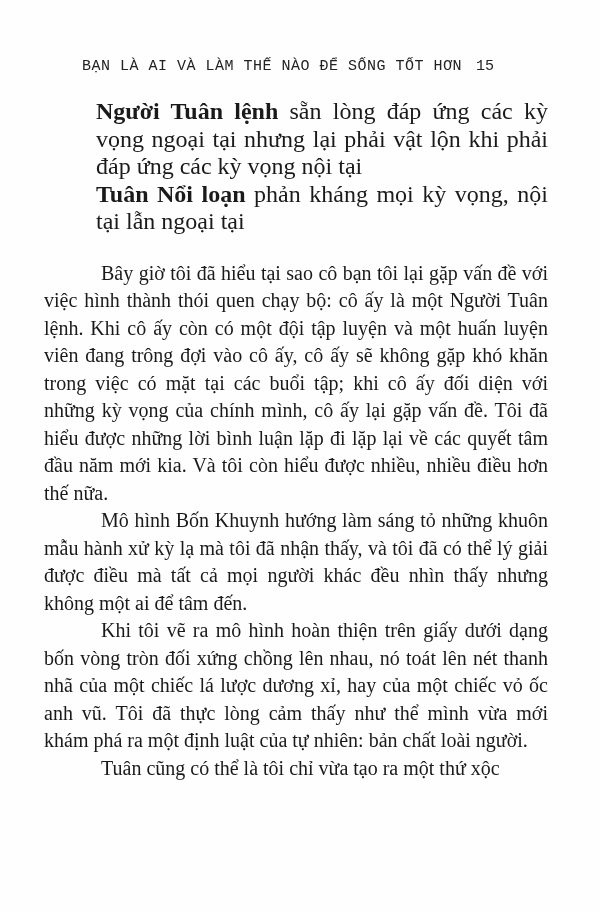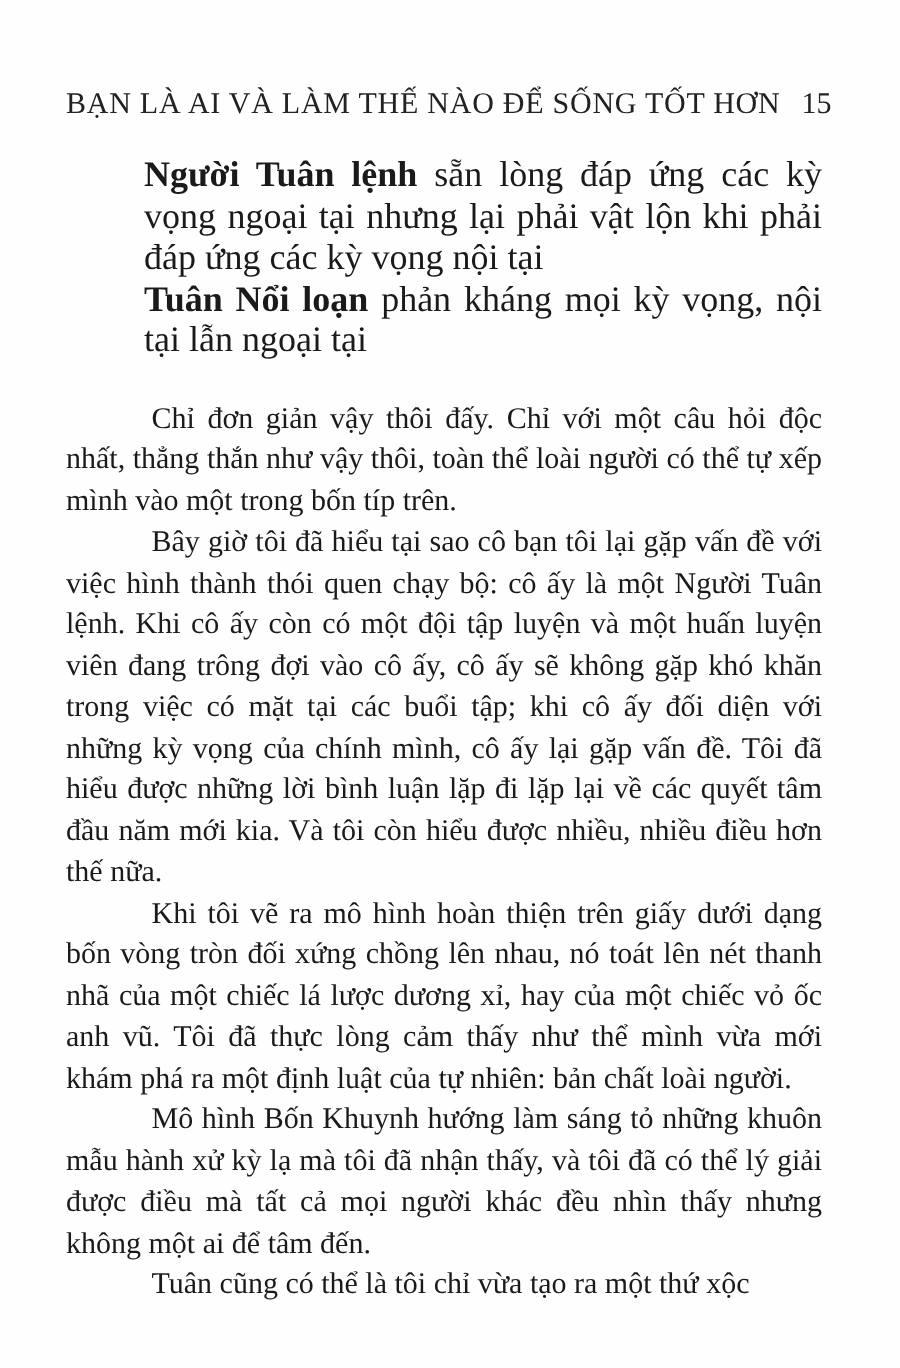--- a/index.html
+++ b/index.html
@@ -13,25 +13,26 @@
     height: 912px;
     background: #fefefe;
     box-sizing: border-box;
     padding: 58px 52px 0 44px;
     overflow: hidden;
     font-family: "Liberation Serif", "DejaVu Serif", serif;
     color: #1a1a1a;
   }
   .running-header {
     text-align: center;
-    font-size: 20px;
+    font-size: 15px;
     letter-spacing: 0.5px;
     color: #222222;
     padding-right: 16px;
     white-space: nowrap;
+    font-family: Liberation Mono, monospace;
   }
   .running-header .page-num {
     margin-left: 14px;
     letter-spacing: 0;
   }
   .definitions {
     margin-top: 23px;
     margin-left: 52px;
     font-size: 24px;
     line-height: 27.5px;
@@ -67,20 +68,19 @@
       <span class="term">Người Tuân lệnh</span>
       <span>sẵn lòng đáp ứng các kỳ vọng ngoại tại nhưng lại phải vật lộn khi phải đáp ứng các kỳ vọng nội tại</span>
     </div>
     <div class="definition">
       <span class="term">Tuân Nổi loạn</span>
       <span>phản kháng mọi kỳ vọng, nội tại lẫn ngoại tại</span>
     </div>
   </div>
 
   <div class="body-text">
-    <p>Chỉ đơn giản vậy thôi đấy. Chỉ với một câu hỏi độc nhất, thẳng thắn như vậy thôi, toàn thể loài người có thể tự xếp mình vào một trong bốn típ trên.</p>
     <p>Bây giờ tôi đã hiểu tại sao cô bạn tôi lại gặp vấn đề với việc hình thành thói quen chạy bộ: cô ấy là một Người Tuân lệnh. Khi cô ấy còn có một đội tập luyện và một huấn luyện viên đang trông đợi vào cô ấy, cô ấy sẽ không gặp khó khăn trong việc có mặt tại các buổi tập; khi cô ấy đối diện với những kỳ vọng của chính mình, cô ấy lại gặp vấn đề. Tôi đã hiểu được những lời bình luận lặp đi lặp lại về các quyết tâm đầu năm mới kia. Và tôi còn hiểu được nhiều, nhiều điều hơn thế nữa.</p>
+    <p>Mô hình Bốn Khuynh hướng làm sáng tỏ những khuôn mẫu hành xử kỳ lạ mà tôi đã nhận thấy, và tôi đã có thể lý giải được điều mà tất cả mọi người khác đều nhìn thấy nhưng không một ai để tâm đến.</p>
     <p>Khi tôi vẽ ra mô hình hoàn thiện trên giấy dưới dạng bốn vòng tròn đối xứng chồng lên nhau, nó toát lên nét thanh nhã của một chiếc lá lược dương xỉ, hay của một chiếc vỏ ốc anh vũ. Tôi đã thực lòng cảm thấy như thể mình vừa mới khám phá ra một định luật của tự nhiên: bản chất loài người.</p>
-    <p>Mô hình Bốn Khuynh hướng làm sáng tỏ những khuôn mẫu hành xử kỳ lạ mà tôi đã nhận thấy, và tôi đã có thể lý giải được điều mà tất cả mọi người khác đều nhìn thấy nhưng không một ai để tâm đến.</p>
     <p>Tuân cũng có thể là tôi chỉ vừa tạo ra một thứ xộc</p>
   </div>
 
 </div>
 
 </body></html>

